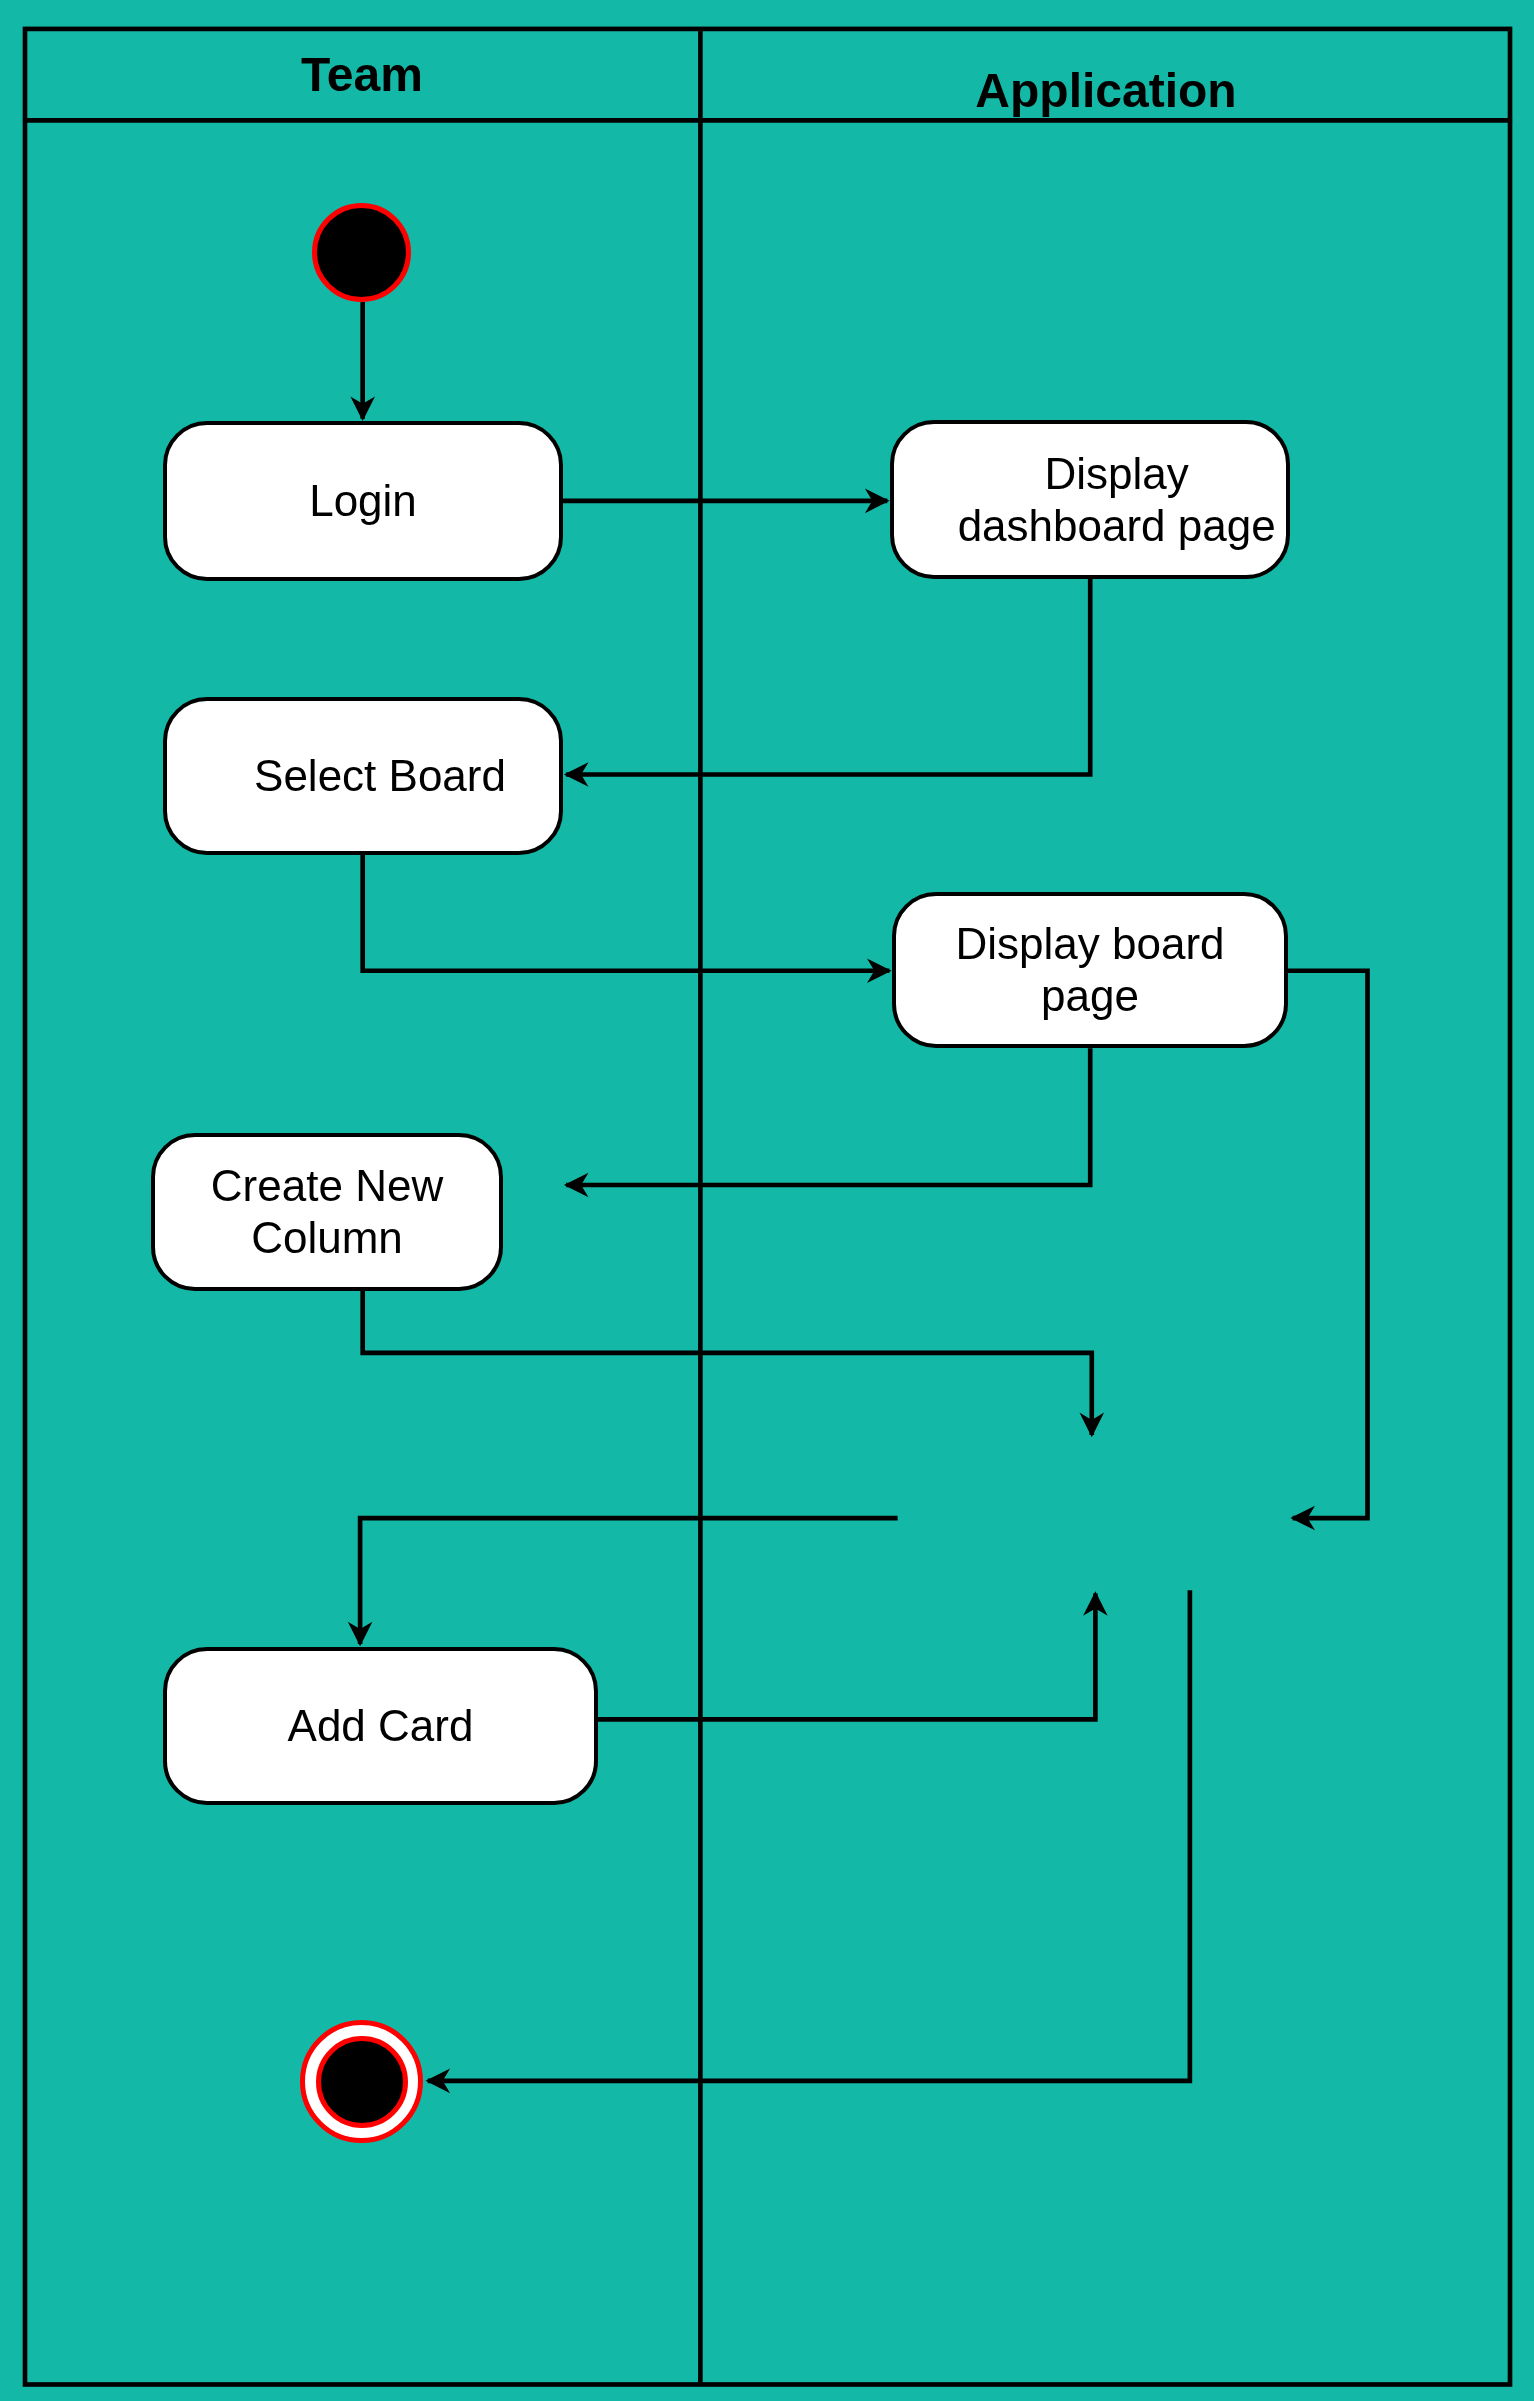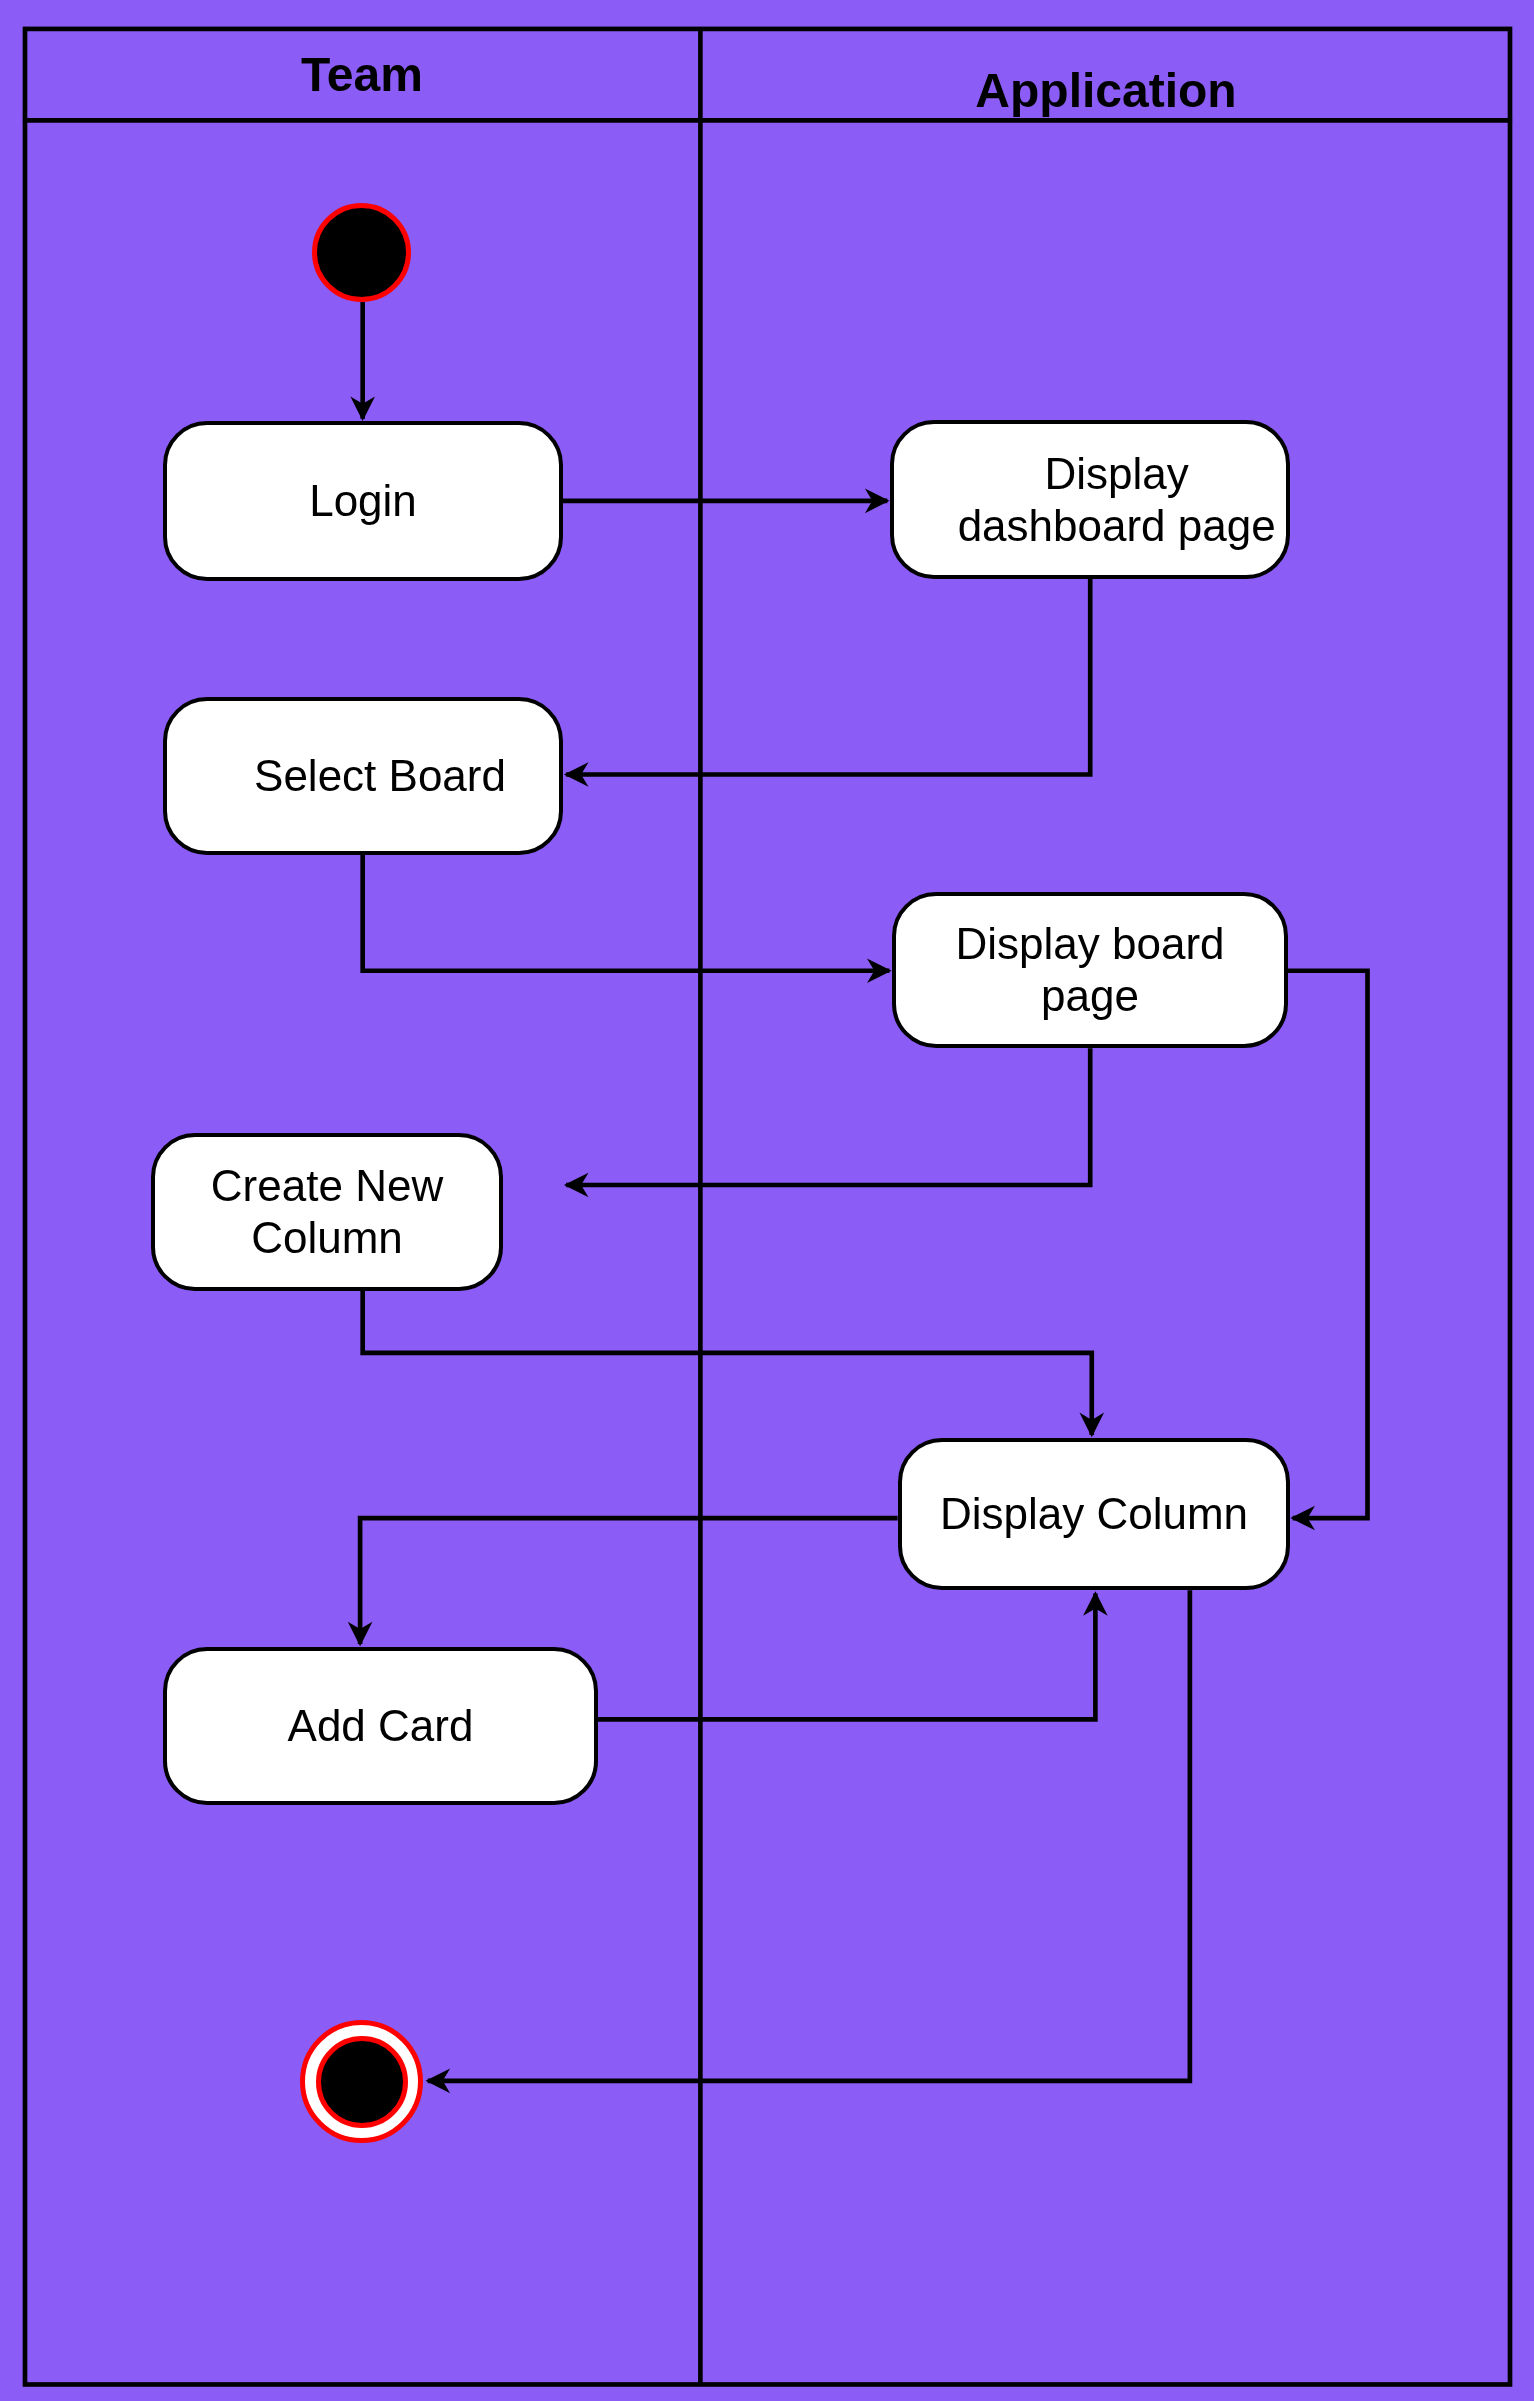--- a/index.html
+++ b/index.html
@@ -1,20 +1,20 @@
 <!DOCTYPE html>
 <html style="font-size:8.3px"><head>
 <meta charset="utf-8">
 <style>
   html, body { margin: 0; padding: 0; background: #ffffff; }
   .canvas {
     position: relative;
     width: 1535px;
     height: 2401px;
-    background: #8b5cf6;
+    background: #14b8a6;
     font-family: "Liberation Sans", sans-serif;
     color: #000000;
   }
   .edges-layer {
     position: absolute;
     left: 0; top: 0;
     width: 1535px; height: 2401px;
   }
   .lane-title {
     position: absolute;
@@ -118,23 +118,20 @@
   <div class="action-node" style="left:892px; top:892px; width:396px; height:156px;">
     <div class="node-label">Display board
 page</div>
   </div>
 
   <div class="action-node" style="left:151px; top:1105px; width:352px; height:158px;margin-top:28px;">
     <div class="node-label">Create New
 Column</div>
   </div>
 
-  <div class="action-node" style="left:898px; top:1438px; width:392px; height:152px;">
-    <div class="node-label">Display Column</div>
-  </div>
 
   <div class="action-node" style="left:163px; top:1647px; width:435px; height:158px;">
     <div class="node-label">Add Card</div>
   </div>
 
   <div class="final-node-outer" style="left:300px; top:2020px;">
     <div class="final-node-inner"></div>
   </div>
 
 </div>

